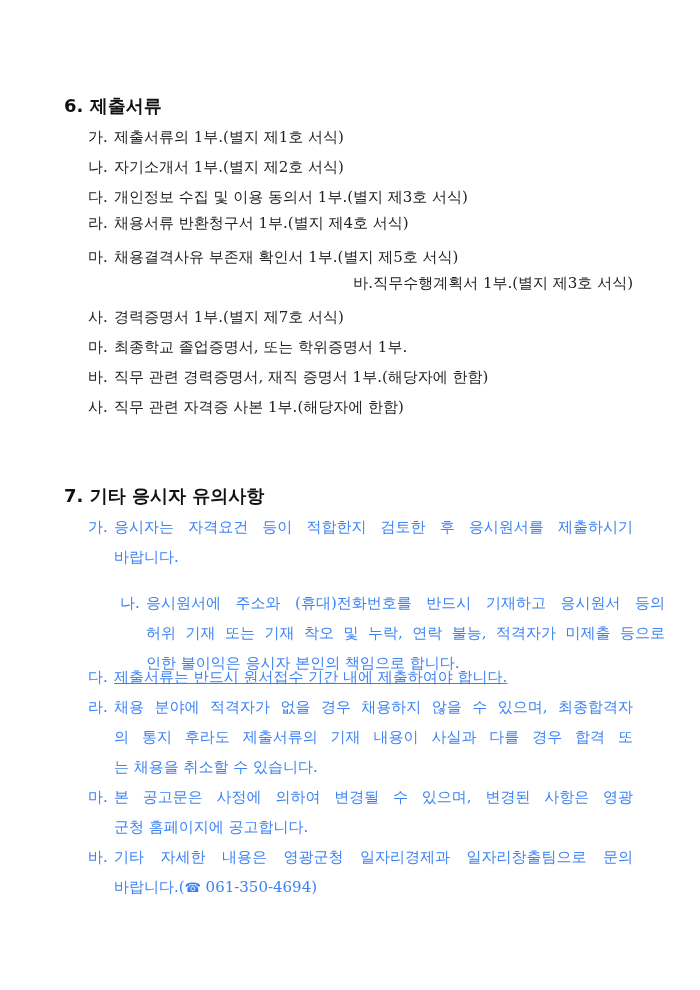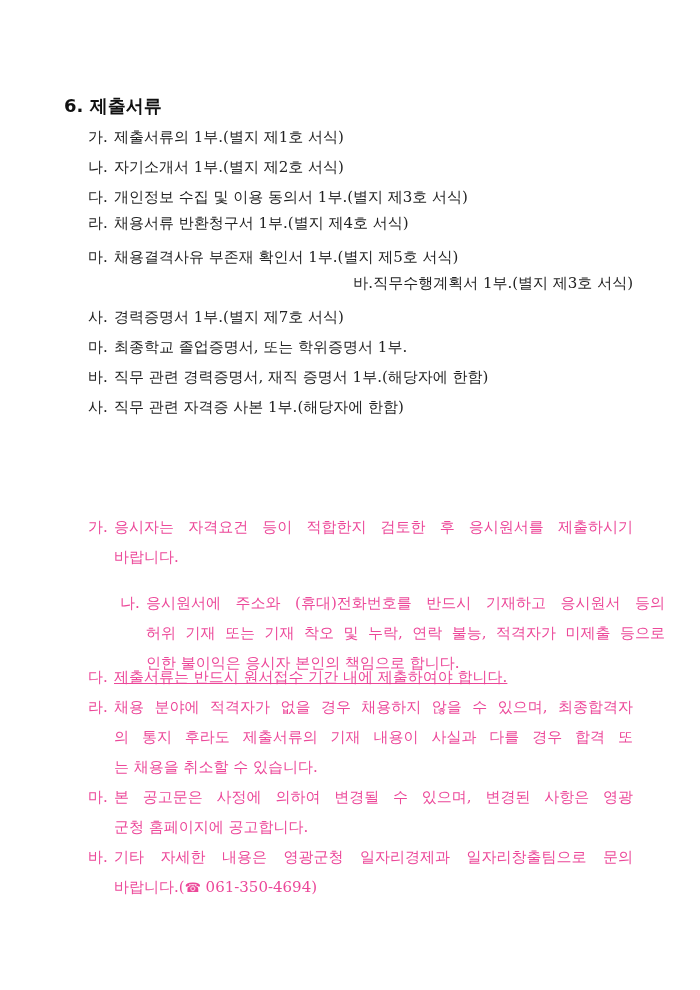--- a/index.html
+++ b/index.html
@@ -14,21 +14,21 @@
       color: #111; letter-spacing: 0px; white-space: nowrap;
     }
     .item {
       position: absolute; left: 88px; width: 545px;
       font-family: "DejaVu Serif", serif; font-size: 15px; line-height: 30px;
       color: #222; white-space: nowrap;
     }
     .item .marker { display: inline-block; width: 26px; }
     .para {
       position: absolute; left: 88px; width: 545px;
-      font-family: "DejaVu Serif", serif; font-size: 15px; line-height: 30px; color: #ec4899;
+      font-family: "DejaVu Serif", serif; font-size: 15px; line-height: 30px; color: #3b82f6;
     }
     .para .line { display: block; white-space: nowrap; height: 30px; text-align: justify; text-align-last: justify; }
     .para .line.last { text-align-last: left; }
     .para .line.indent { padding-left: 26px; }
     .para .marker { display: inline-block; width: 26px; text-align-last: left; }
     .phone-icon { font-size: 13px; }
   </style>
 </head>
 <body>
 
@@ -40,20 +40,21 @@
   <div class="item" style="top:152px;"><span class="marker">나.</span><span>자기소개서 1부.(별지 제2호 서식)</span></div>
   <div class="item" style="top:182px;"><span class="marker">다.</span><span>개인정보 수집 및 이용 동의서 1부.(별지 제3호 서식)</span></div>
   <div class="item" style="top:208px;"><span class="marker">라.</span><span>채용서류 반환청구서 1부.(별지 제4호 서식)</span></div>
   <div class="item" style="top:242px;"><span class="marker">마.</span><span>채용결격사유 부존재 확인서 1부.(별지 제5호 서식)</span></div>
   <div class="item" style="top:268px;text-align:right;"><span class="marker">바.</span><span>직무수행계획서 1부.(별지 제3호 서식)</span></div>
   <div class="item" style="top:302px;"><span class="marker">사.</span><span>경력증명서 1부.(별지 제7호 서식)</span></div>
   <div class="item" style="top:332px;"><span class="marker">마.</span><span>최종학교 졸업증명서, 또는 학위증명서 1부.</span></div>
   <div class="item" style="top:362px;"><span class="marker">바.</span><span>직무 관련 경력증명서, 재직 증명서 1부.(해당자에 한함)</span></div>
   <div class="item" style="top:392px;"><span class="marker">사.</span><span>직무 관련 자격증 사본 1부.(해당자에 한함)</span></div>
 
+  <div class="heading" style="top:484px;">7. 기타 응시자 유의사항</div>
 
   <div class="para" style="top:512px;">
     <span class="line"><span class="marker">가.</span><span>응시자는 자격요건 등이 적합한지 검토한 후 응시원서를 제출하시기</span></span>
     <span class="line indent last">바랍니다.</span>
   </div>
 
   <div class="para" style="top:588px;margin-left:32px;">
     <span class="line"><span class="marker">나.</span><span>응시원서에 주소와 (휴대)전화번호를 반드시 기재하고 응시원서 등의</span></span>
     <span class="line indent">허위 기재 또는 기재 착오 및 누락, 연락 불능, 적격자가 미제출 등으로</span>
     <span class="line indent last">인한 불이익은 응시자 본인의 책임으로 합니다.</span>

